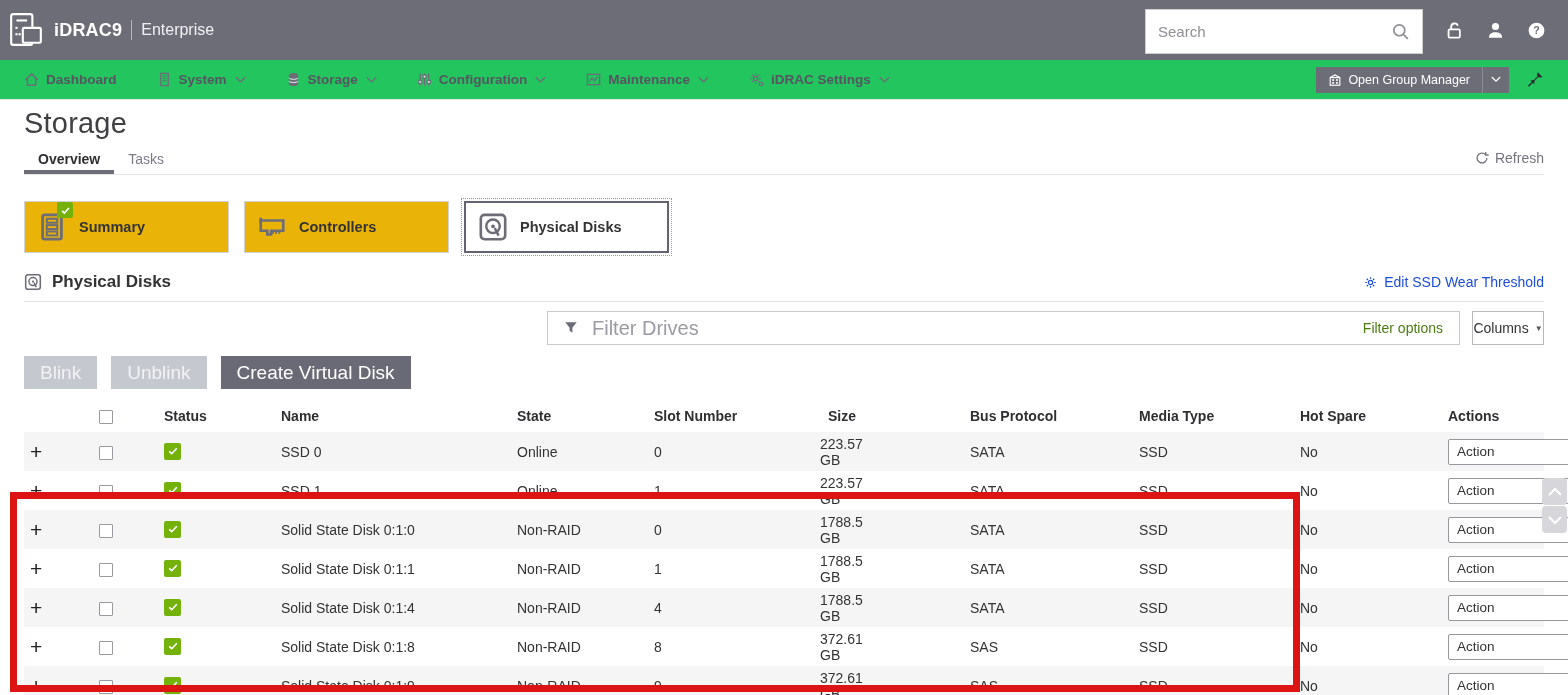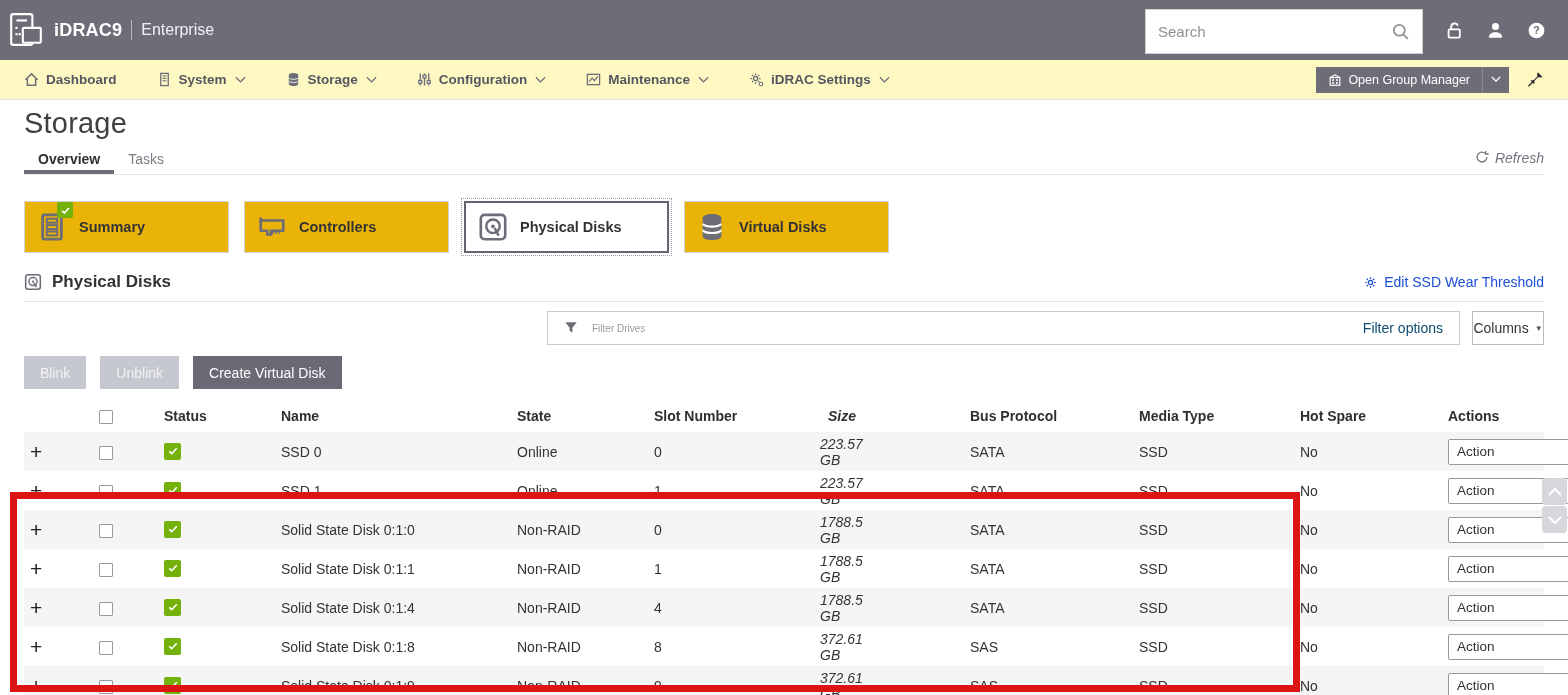--- a/index.html
+++ b/index.html
@@ -17,21 +17,21 @@
   .search-box { width:278px; height:45px; margin-top:3px; background:#fff; border:1px solid #cfcfcf;
     display:flex; align-items:center; padding:0 12px; }
   .search-box input { flex:1; border:none; outline:none; font-size:15px; color:#c2410c;
     font-family:inherit; background:transparent; }
   .search-box input::placeholder { color:#8e8e96; }
   .top-icons { display:flex; align-items:center; gap:22px; padding:0 22px; }
   .top-icon { color:#fff; display:flex; cursor:pointer; }
   .top-icon svg { width:19px; height:19px; }
 
   
-  .navbar { height:40px; background:#fef9c3; border-bottom:1px solid #e3e3e3;
+  .navbar { height:40px; background:#22c55e; border-bottom:1px solid #e3e3e3;
     display:flex; align-items:center; padding:0 24px;text-align:center; }
   .nav-items { display:flex; align-items:center; gap:40px; }
   .nav-item { display:flex; align-items:center; gap:7px; cursor:pointer; }
   .nav-icon { color:#6d6d78; display:flex; }
   .nav-icon svg { width:15px; height:15px; }
   .nav-label { font-size:13.5px; font-weight:bold; color:#565660; }
   .nav-chevron { color:#6d6d78; display:flex; margin-left:1px; }
   .nav-chevron svg { width:11px; height:8px; }
   .nav-right { margin-left:auto; display:flex; align-items:center; }
   .ogm-btn { height:26px; background:#6d6d78; color:#fff; display:flex; align-items:center;
@@ -43,22 +43,22 @@
   .pin-btn { margin-left:18px; display:flex; cursor:pointer; }
   .pin-btn svg { width:17px; height:17px; }
 
   
   .content { padding:0 24px; position:relative; }
   .page-title { font-size:29px; line-height:34px; font-weight:300; color:#3f3f44; margin-top:6px; letter-spacing:.2px; }
 
   .tabs-row { margin-top:6px; display:flex; align-items:flex-end; border-bottom:1px solid #e4e4e6; }
   .tab { font-size:14px; padding:5px 14px 7px; color:#7c7c86; cursor:pointer; }
   .tab.active { color:#2f2f33; font-weight:bold; border-bottom:4px solid #6d6d78; padding-bottom:3px; }
-  .refresh-link { margin-left:auto; display:flex; align-items:flex-start; gap:6px; color:#73747e;
-    font-size:14px; padding-bottom:8px; cursor:pointer;font-style:italic; }
+  .refresh-link { margin-left:auto; display:flex; align-items:center; gap:6px; color:#73747e;
+    font-size:14px; padding-bottom:8px; cursor:pointer; }
   .refresh-link svg { width:14px; height:14px; }
 
   .cards-row { margin-top:26px; display:flex; gap:15px; }
   .card { width:205px; height:52px; background:#eab308; border:1px solid #d2d2d4;
     display:flex; align-items:center; cursor:pointer; }
   .card.selected { background:#fff; border:2px solid #63646f; outline:1px dotted #9a9a9e; outline-offset:2px; }
   .card-icon { width:54px; display:flex; justify-content:center; position:relative; color:#6d6d78; }
   .card-icon svg.main { width:30px; height:30px; }
   .card-badge { position:absolute; top:-10px; right:6px; width:16px; height:16px; background:#74b10b;
     border-radius:2px; display:flex; align-items:center; justify-content:center; }
@@ -71,43 +71,43 @@
   .section-icon svg { width:18px; height:18px; }
   .section-title { font-size:17px; font-weight:bold; color:#333; }
   .edit-ssd { margin-left:auto; display:flex; align-items:center; gap:6px; color:#1d4ed8; font-size:14px; cursor:pointer; }
   .edit-ssd svg { width:15px; height:15px; }
 
   .filter-row { margin-top:9px; display:flex; align-items:center; }
   .filter-box { margin-left:auto; width:913px; height:34px; border:1px solid #c9c9cb;
     display:flex; align-items:center; padding:0 16px; background:#fff; }
   .filter-box .funnel { color:#6d6d78; display:flex; margin-right:14px; }
   .filter-box .funnel svg { width:14px; height:14px; }
-  .filter-box input { flex:1; border:none; outline:none; font-size:10px; color:#444; font-family:inherit; }
+  .filter-box input { flex:1; border:none; outline:none; font-size:20px; color:#444; font-family:inherit; }
   .filter-box input::placeholder { color:#9a9aa2; }
-  .filter-options { font-size:14px; color:#0c4a6e; cursor:pointer; white-space:nowrap; }
+  .filter-options { font-size:14px; color:#4d7c0f; cursor:pointer; white-space:nowrap; }
   .columns-btn { margin-left:12px; width:72px; height:34px; border:1px solid #b9b9bd; background:#fff;
     display:flex; align-items:center; justify-content:center; gap:6px; font-size:14px; color:#333; cursor:pointer; }
   .columns-btn .tri { font-size:8px; color:#555; }
 
   .btn-toolbar { margin-top:11px; display:flex; gap:14px; }
-  .btn { height:33px; padding:0 16px; font-size:14px; font-family:inherit; border:none; color:#fff; cursor:pointer; }
+  .btn { height:33px; padding:0 16px; font-size:19px; font-family:inherit; border:none; color:#fff; cursor:pointer; }
   .btn.disabled { background:#c6c8d0; color:#f2f2f4; cursor:default; }
   .btn.primary { background:#696a75; }
 
   
   .ptable { margin-top:10px; }
   .thead, .trow { display:grid;
     grid-template-columns:35px 33px 85px 204px 105px 142px 100px 140px 128px 116px 185px 1fr;
     align-items:center;gap:32px; }
   .thead { height:33px; font-weight:bold; font-size:14px; color:#2f2f33; background:#fff; }
   .trow { height:39px; font-size:14px; color:#333; }
   .trow:nth-child(odd) { background:#f5f5f6; }
   .cell { padding-left:8px; }
   .c-expand { padding-left:6px; }
-  .c-size { justify-self:end; padding-right:36px; padding-left:0;font-style:italic; }
+  .c-size { justify-self:end; padding-right:36px; padding-left:0; }
   .thead .c-size { justify-self:start; padding-left:8px; padding-right:0; }
   .c-bus { padding-left:18px; }
   .c-media { padding-left:15px; }
   .c-hotspare { padding-left:16px; }
   .c-actions { padding-left:16px; }
   .thead .c-pending { justify-self:center; padding-left:0; }
   .plus { font-size:21px; font-weight:400; color:#222; line-height:1; cursor:pointer; display:inline-block; }
   .cb { width:14px; height:14px; border:1px solid #9a9a9e; background:#fff; display:inline-block;
     border-radius:1px; cursor:pointer; vertical-align:middle; }
   .status-ok { width:17px; height:17px; background:#74b10b; border-radius:2px;
@@ -378,29 +378,20 @@
           <svg class="main" viewBox="0 0 16 16">
             <rect x="1.5" y="1.5" width="13" height="13" rx="2" fill="none" stroke="currentColor" stroke-width="1.4"></rect>
             <circle cx="8" cy="7.6" r="3.6" fill="none" stroke="currentColor" stroke-width="1.3"></circle>
             <circle cx="8" cy="7.6" r="1" fill="currentColor"></circle>
             <line x1="8.9" y1="8.5" x2="11" y2="12.6" stroke="currentColor" stroke-width="1.3"></line>
           </svg>
         </span>
     <span class="card-label">Physical Disks</span>
   </div>
 
-  <div class="card">
-    <span class="card-icon">
-          <svg class="main" viewBox="0 0 16 16">
-            <path d="M3 3.2C3 1.9 5.2 1 8 1s5 .9 5 2.2v9.6c0 1.3-2.2 2.2-5 2.2s-5-.9-5-2.2z" fill="currentColor"></path>
-            <path d="M3 6.4c1 .9 2.9 1.4 5 1.4s4-.5 5-1.4M3 9.8c1 .9 2.9 1.4 5 1.4s4-.5 5-1.4" stroke="#fff" stroke-width="1.1" fill="none"></path>
-          </svg>
-        </span>
-    <span class="card-label">Virtual Disks</span>
-  </div>
 
 </div>
 
   <div class="section-header">
     <div class="section-title-wrap">
       <span class="section-icon">
         <svg viewBox="0 0 16 16">
             <rect x="1.5" y="1.5" width="13" height="13" rx="2" fill="none" stroke="currentColor" stroke-width="1.4"></rect>
             <circle cx="8" cy="7.6" r="3.6" fill="none" stroke="currentColor" stroke-width="1.3"></circle>
             <circle cx="8" cy="7.6" r="1" fill="currentColor"></circle>

